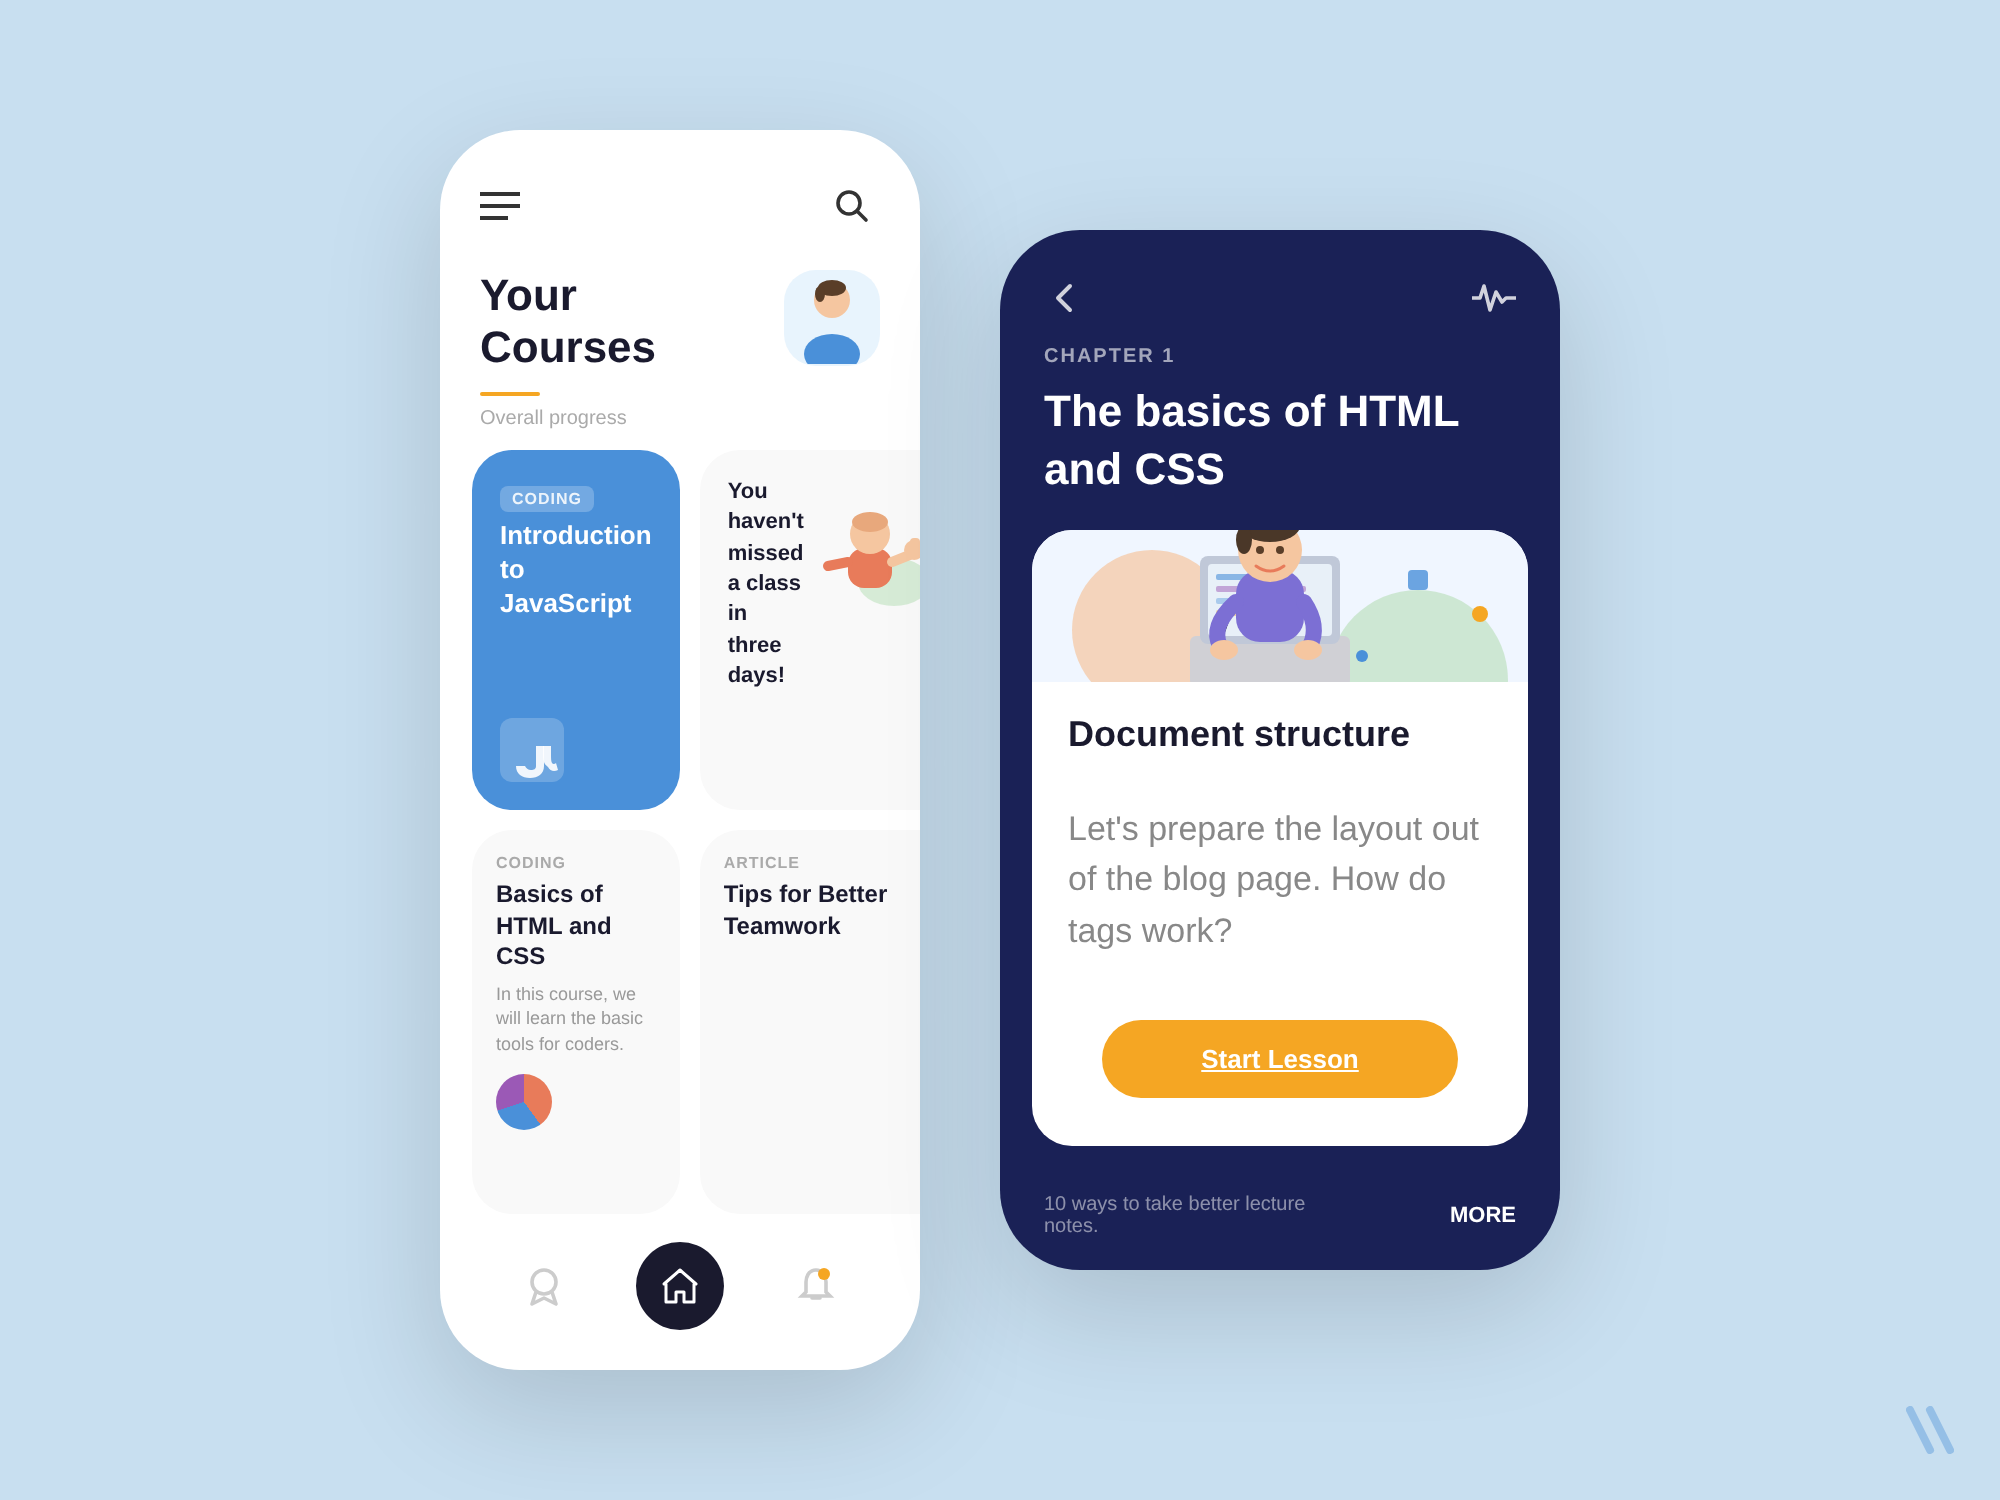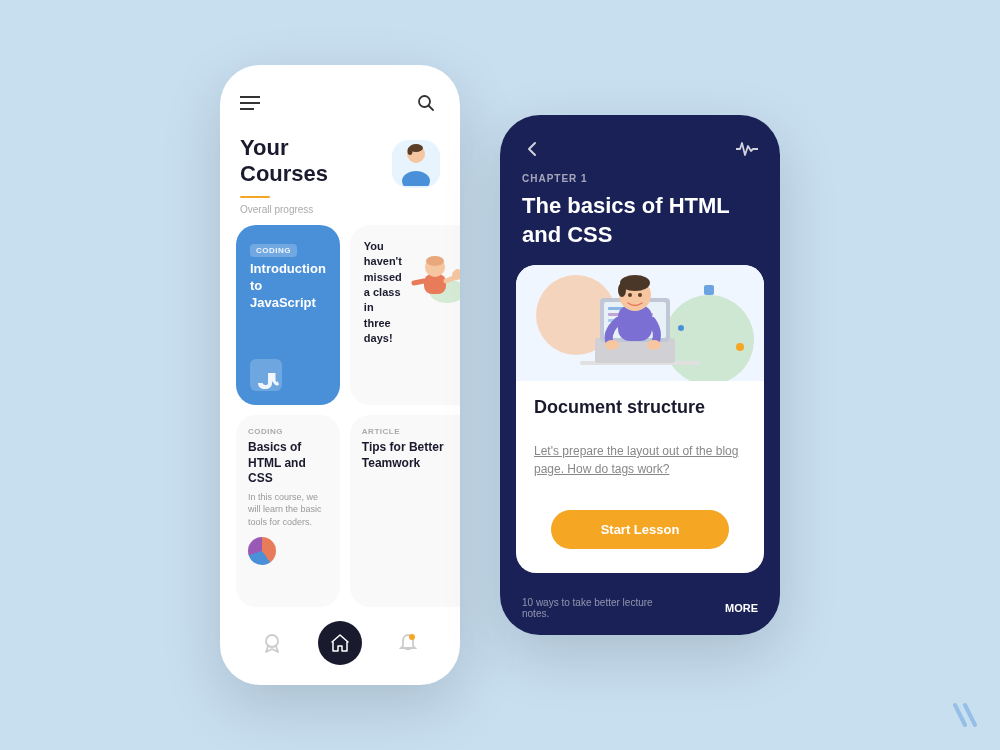--- a/index.html
+++ b/index.html
@@ -47,21 +47,21 @@
     .search-icon-btn {
       width: 28px; height: 28px;
       display: flex; align-items: center; justify-content: center;
       cursor: pointer;
     }
 
     .header-section {
       padding: 8px 20px 6px;
       display: flex;
       justify-content: space-between;
-      align-items: flex-end;
+      align-items: flex-start;
     }
 
     .header-text h1 {
       font-size: 22px;
       font-weight: 800;
       color: #1a1a2e;
       line-height: 1.2;
     }
 
     .avatar-box {
@@ -343,37 +343,37 @@
       gap: 24px;
     }
 
     .lesson-content h2 {
       font-size: 18px;
       font-weight: 800;
       color: #1a1a2e;
     }
 
     .lesson-content p {
-      font-size: 12px;
+      font-size: 17px;
       color: #888;
       line-height: 1.5;
-      text-decoration: underline;
     }
 
     .start-btn {
       margin: 8px auto;
       background: #f5a623;
       color: white;
       font-size: 13px;
       font-weight: 700;
       border: none;
       border-radius: 30px;
       padding: 12px 50px;
       cursor: pointer;
       display: block;
+      text-decoration: underline;
     }
 
     .bottom-hint {
       padding: 24px 22px 16px;
       display: flex;
       justify-content: space-between;
       align-items: center;
     }
 
     .bottom-hint p {

